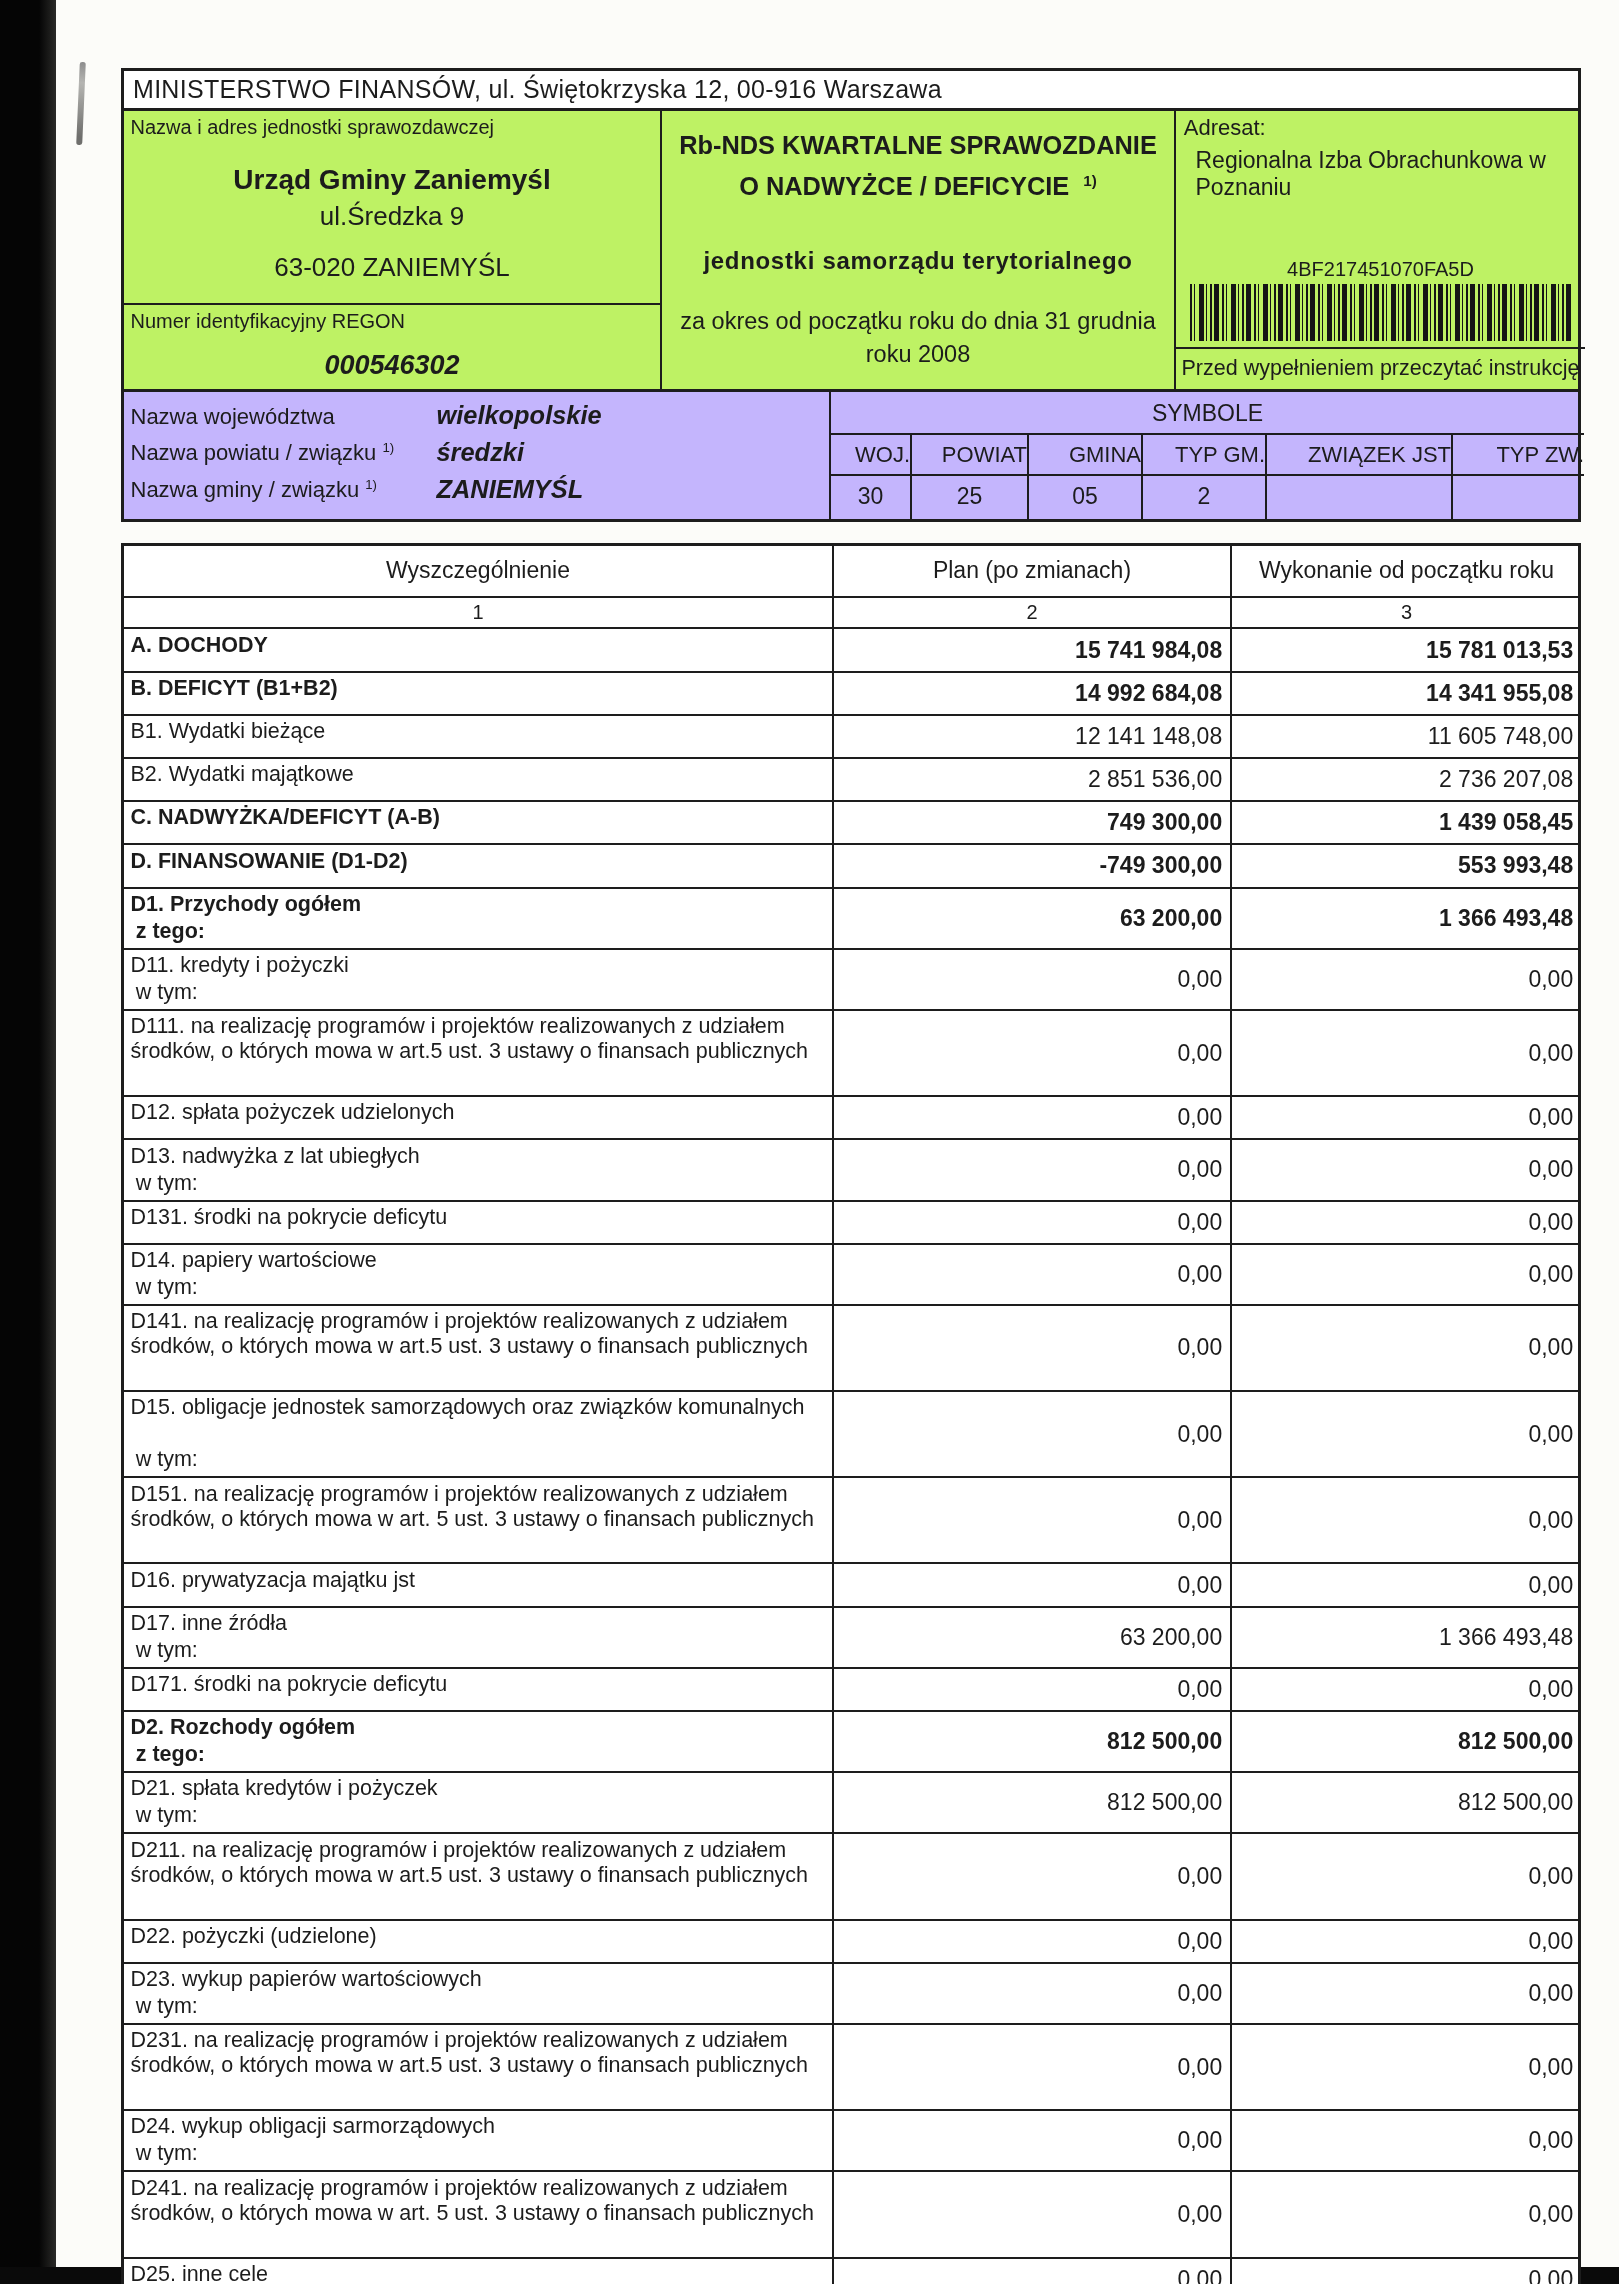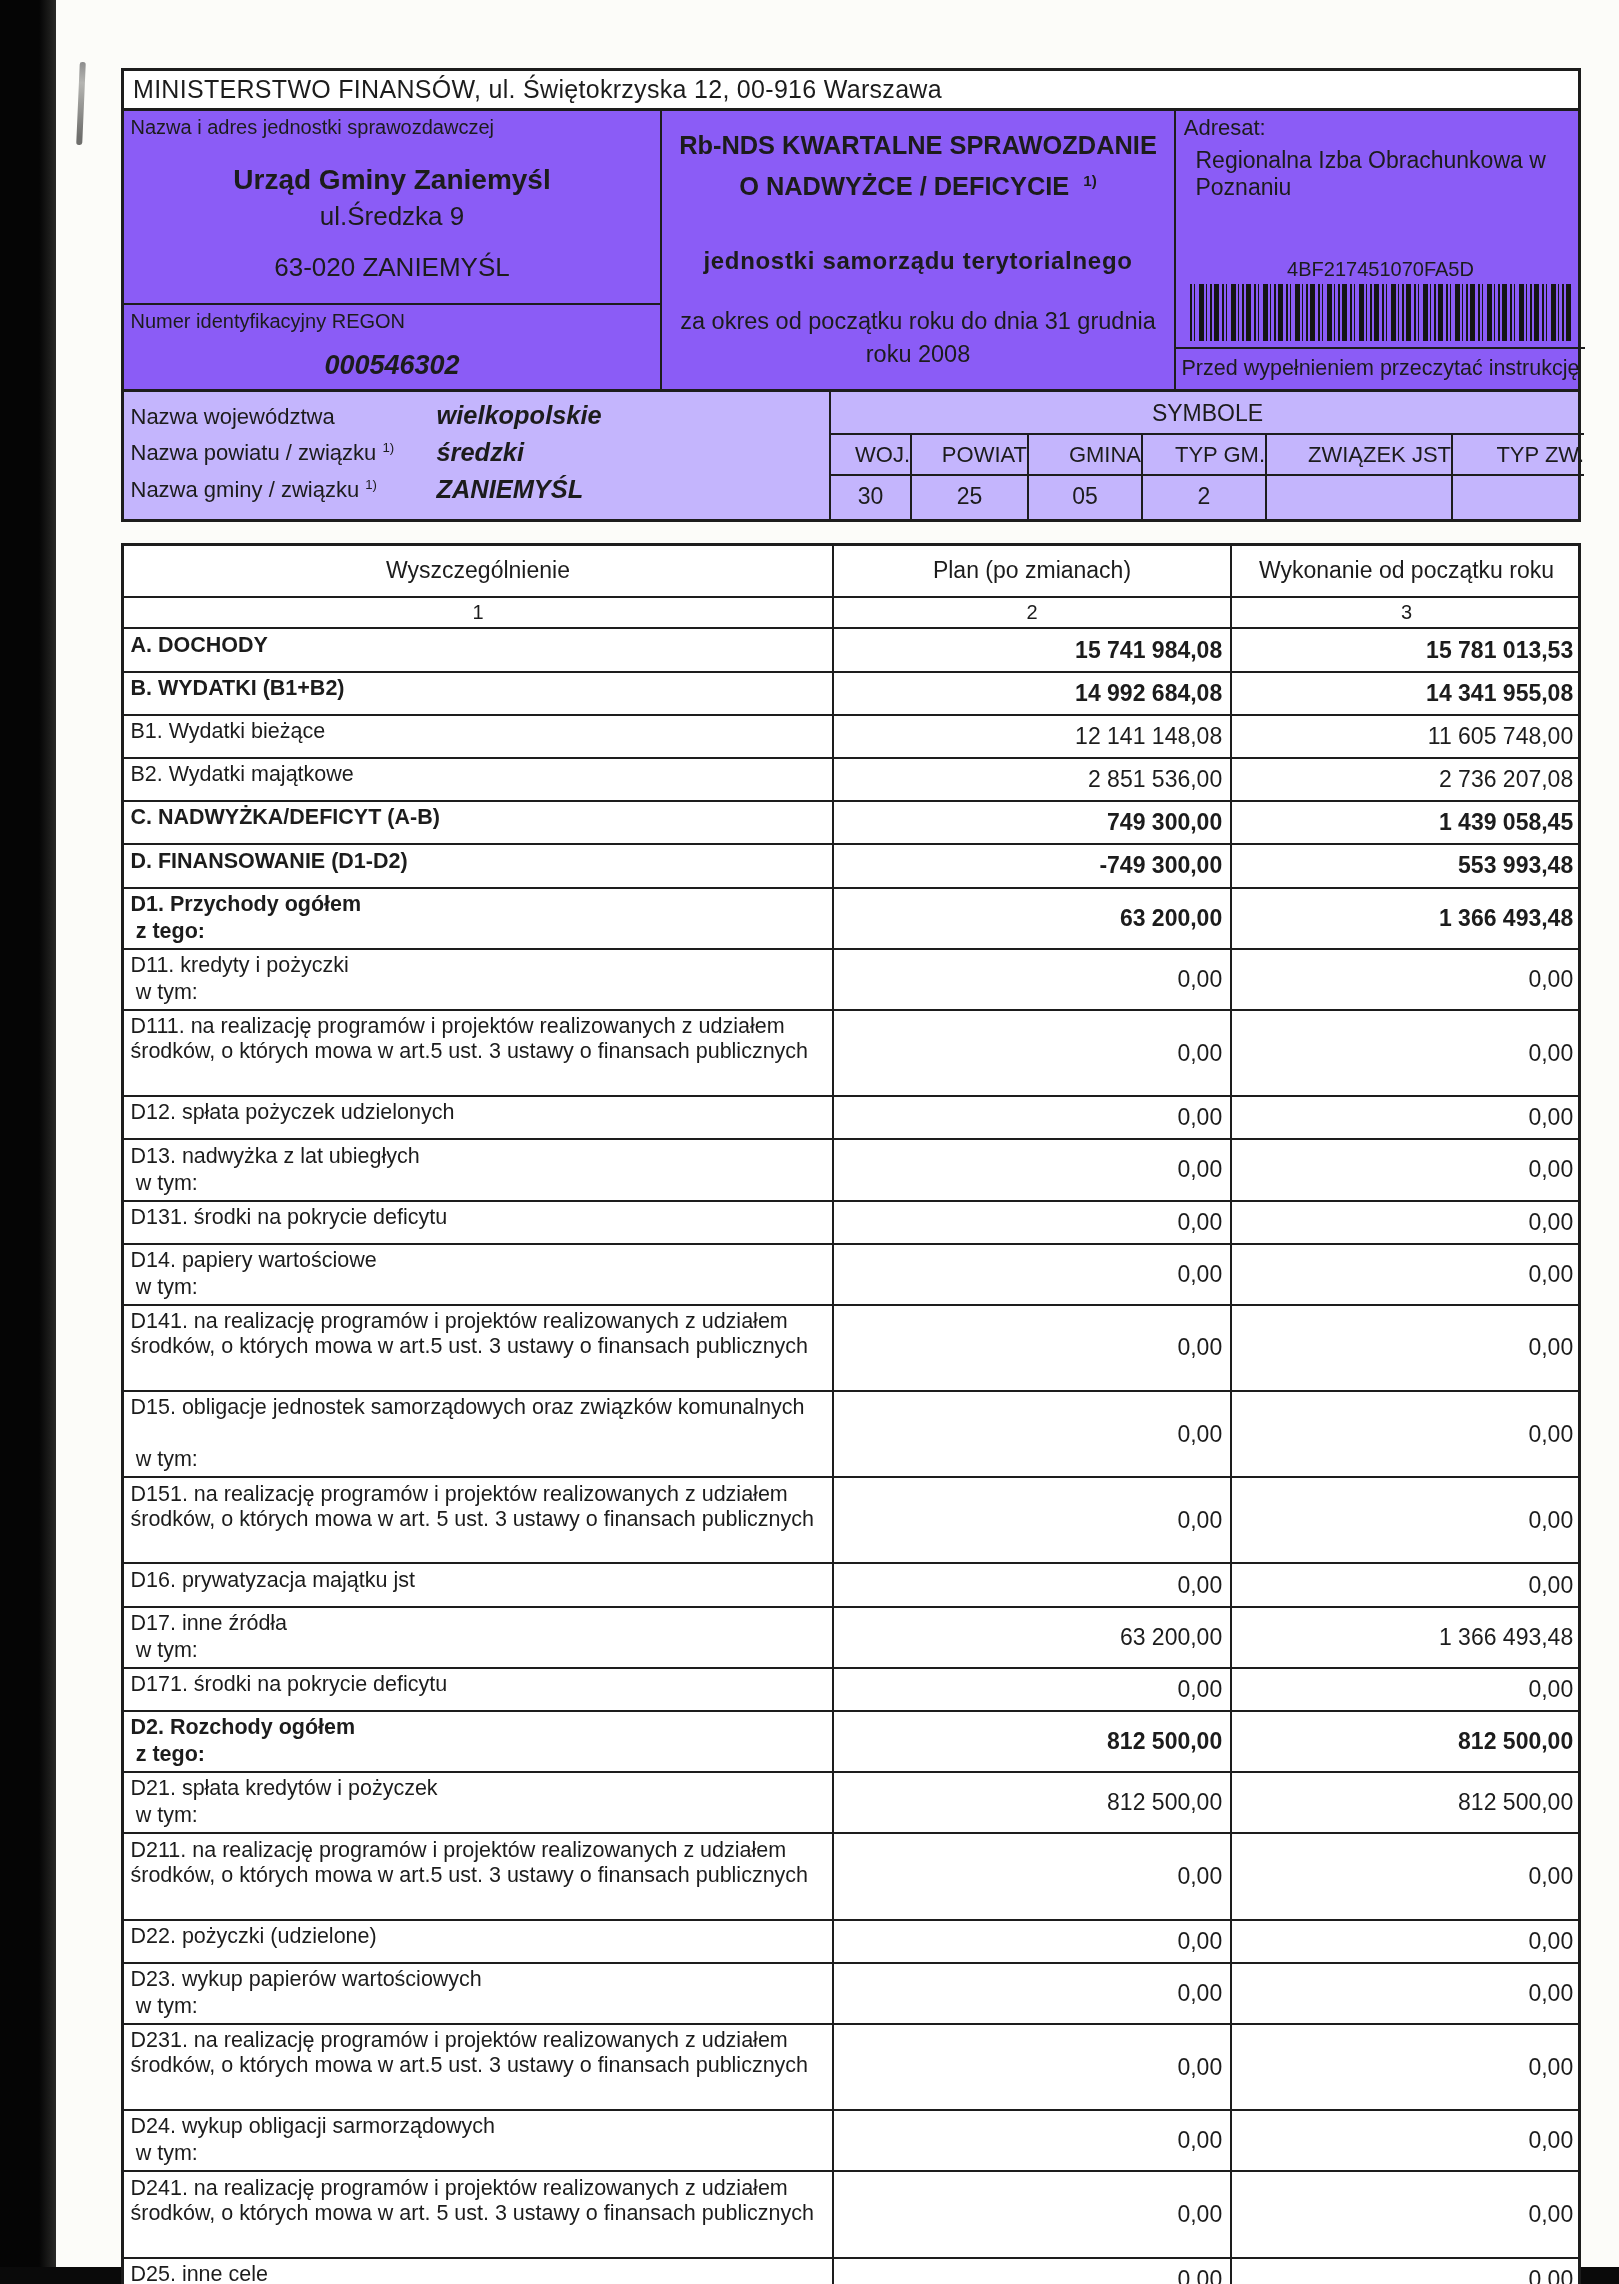--- a/index.html
+++ b/index.html
@@ -28,21 +28,21 @@
   }
   .form { position:absolute; left:121px; top:68px; width:1460px; }
 
   
   .ministry {
     border:3.3px solid #1d1d1d; height:37px; display:flex; align-items:center;
     padding-left:9px; font-size:25px; letter-spacing:0.3px; background:#fff;
   }
   .head-grid {
     display:grid; grid-template-columns:538px 512px 411px;
-    border:3.3px solid #1d1d1d; border-top:none; background:#8b5cf6;
+    border:3.3px solid #1d1d1d; border-top:none; background:#bef264;
   }
   .unit-col { border-right:2.6px solid #1d1d1d; display:flex; flex-direction:column; }
   .unit-top { padding:5.2px 6.5px 9px 6.5px; flex:1; }
   .small-label { font-size:20px; }
   .unit-name { text-align:center; font-weight:bold; font-size:28px; margin-top:25px; }
   .unit-street { text-align:center; font-size:26px; margin-top:5.2px; }
   .unit-city { text-align:center; font-size:26px; margin-top:19.6px; }
   .unit-regon { border-top:2.6px solid #1d1d1d; padding:5.2px 6.5px 7.8px 6.5px; }
   .regon-value { text-align:center; font-weight:bold; font-style:italic; font-size:27px; margin-top:17px; }
 
@@ -217,21 +217,21 @@
       <div id="table-body">
           <div class="trow bold">
             <div class="tlabel" style="min-height: 34px;">
               <div>A. DOCHODY</div>
             </div>
             <div class="tval">15 741 984,08</div>
             <div class="tval">15 781 013,53</div>
           </div>
           <div class="trow bold">
             <div class="tlabel" style="min-height: 34px;">
-              <div>B. WYDATKI (B1+B2)</div>
+              <div>B. DEFICYT (B1+B2)</div>
             </div>
             <div class="tval">14 992 684,08</div>
             <div class="tval">14 341 955,08</div>
           </div>
           <div class="trow">
             <div class="tlabel" style="min-height: 34px;">
               <div>B1. Wydatki bieżące</div>
             </div>
             <div class="tval">12 141 148,08</div>
             <div class="tval">11 605 748,00</div>

